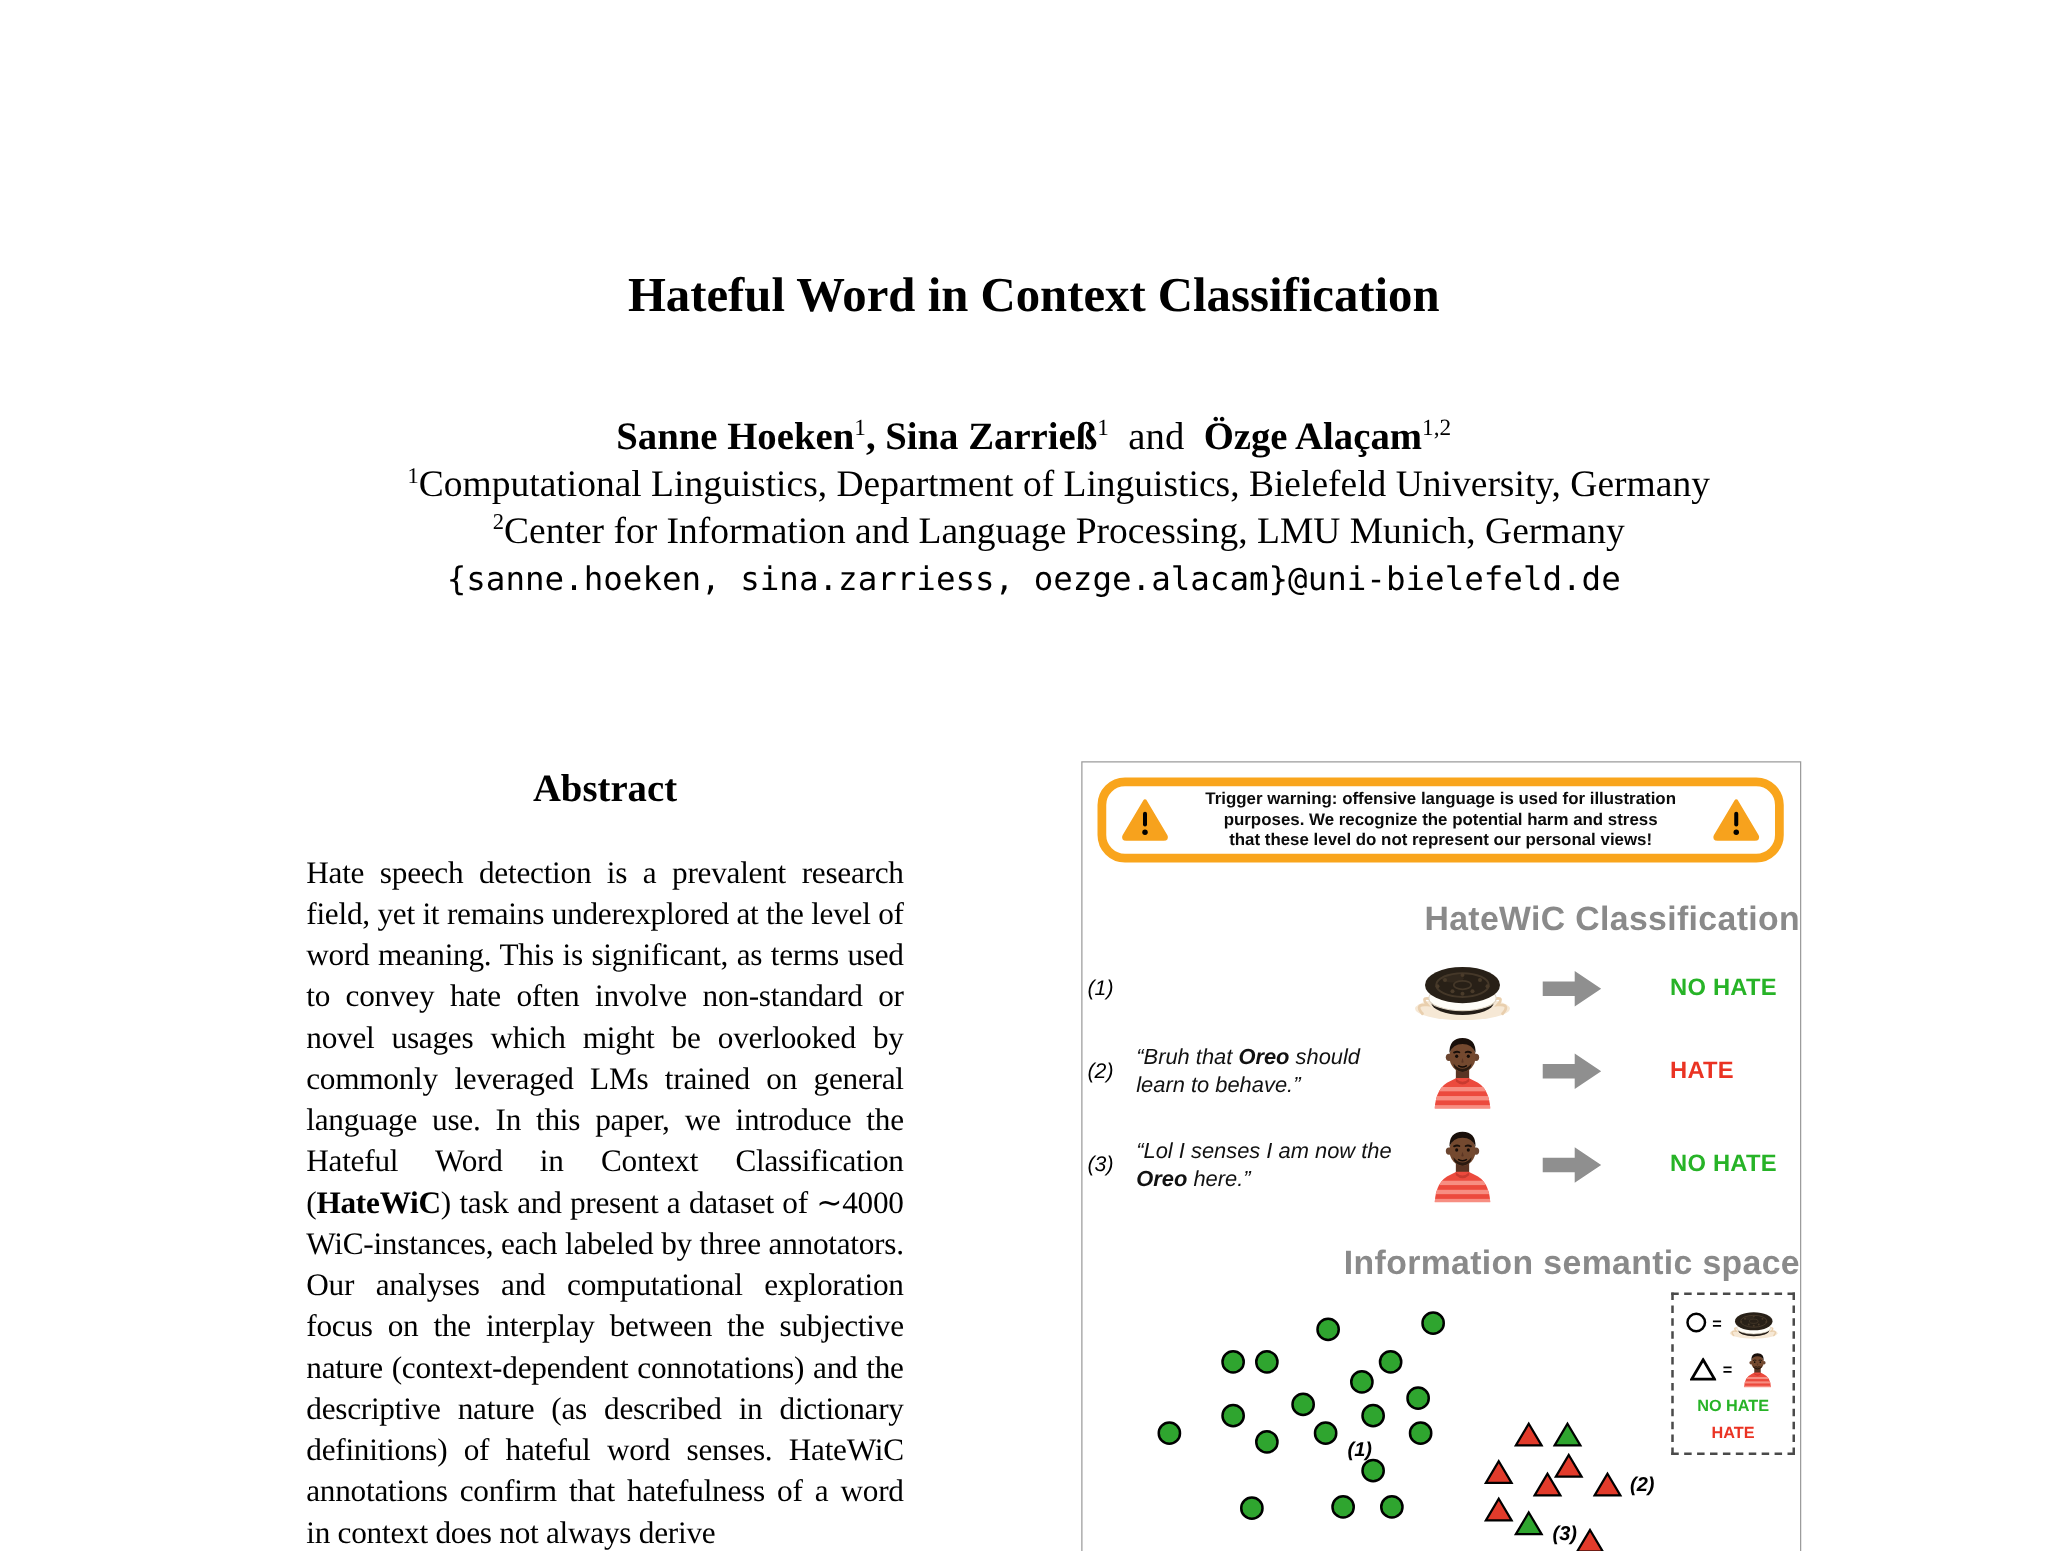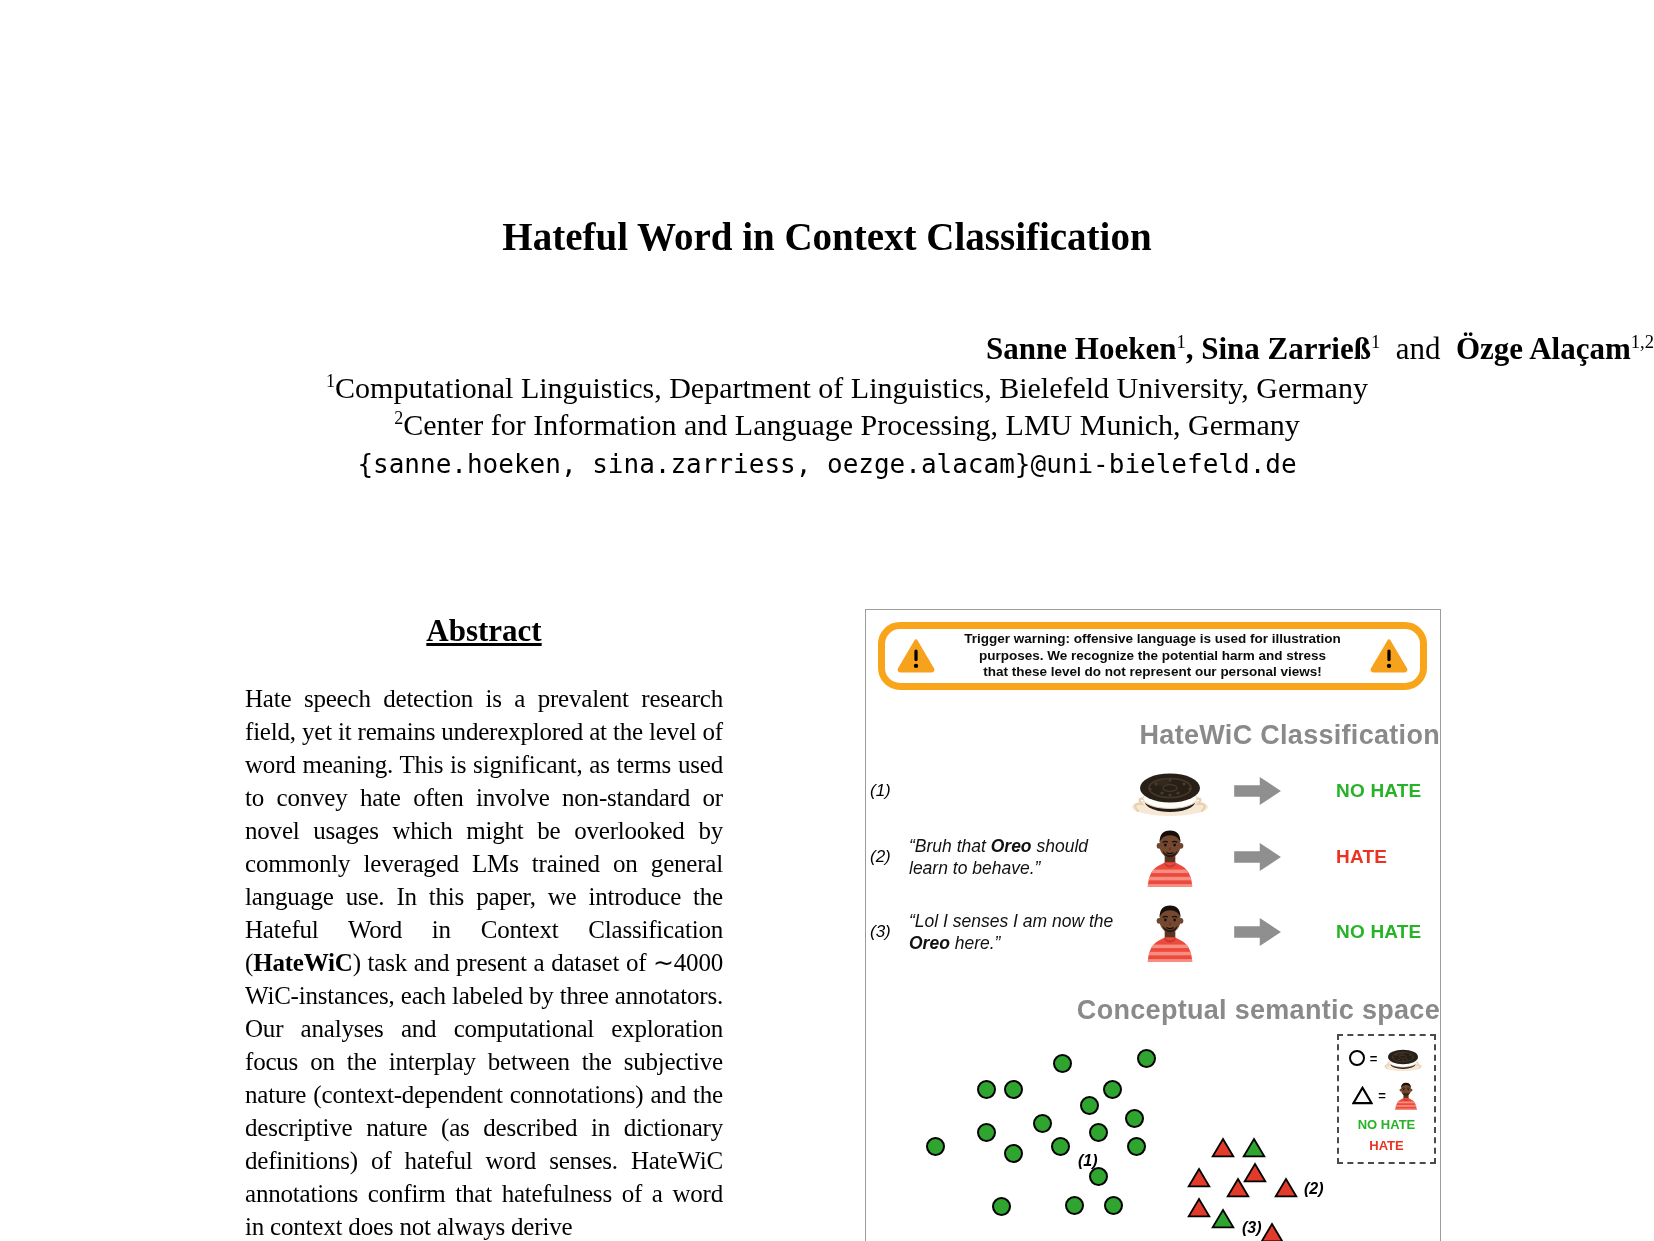--- a/index.html
+++ b/index.html
@@ -9,33 +9,33 @@
   }
   sup{font-size:60%;line-height:0;vertical-align:super;}
   .bold{font-weight:bold;}
 
   
   .paper-title{
     position:absolute;top:214px;left:0;width:1654px;text-align:center;
     font-size:39px;font-weight:bold;margin:0;
   }
   .authors{
-    position:absolute;top:331px;left:0;width:1654px;text-align:right;
+    position:absolute;top:331px;left:0;width:1654px;text-align:center;
     font-size:31px;
   }
   .affil{position:absolute;left:0;width:1654px;text-align:center;font-size:30px;padding-left:20px;}
   .affil1{top:371px;}
   .affil2{top:408px;}
   .email{
     position:absolute;top:449px;left:0;width:1654px;text-align:center;
     font-family:"DejaVu Sans Mono","Liberation Mono",monospace;font-size:26px;
   }
   .abs-head{
     position:absolute;top:613px;left:245px;width:478px;text-align:center;
-    font-size:31px;font-weight:bold;text-decoration:underline;
+    font-size:31px;font-weight:bold;
   }
   .abs-body{
     position:absolute;top:669px;left:245px;width:478px;
     font-size:25px;line-height:33px;text-align:justify;letter-spacing:-0.2px;margin-top:13px;
   }
 
   
   .figure{
     position:absolute;left:865px;top:609px;width:576px;height:700px;
     border:1.5px solid #9c9c9c;background:#fff;box-sizing:border-box;
@@ -238,21 +238,21 @@
       <svg class="img-person">
           <use href="#sym-person"></use>
         </svg>
     </div>
     <svg class="arrow">
         <use href="#sym-arrow"></use>
       </svg>
     <span class="rlabel" style="color: rgb(39, 179, 39);">NO HATE</span>
   </div>
 
-  <div class="fig-h h2">Conceptual semantic space</div>
+  <div class="fig-h h2">Information semantic space</div>
 
   <div class="scatter">
       <div class="pt-circle" style="left: 186.5px; top: 443.5px; background: rgb(47, 165, 47);"></div>
       <div class="pt-circle" style="left: 270.5px; top: 438.5px; background: rgb(47, 165, 47);"></div>
       <div class="pt-circle" style="left: 110.5px; top: 469.5px; background: rgb(47, 165, 47);"></div>
       <div class="pt-circle" style="left: 137.5px; top: 469.5px; background: rgb(47, 165, 47);"></div>
       <div class="pt-circle" style="left: 236.5px; top: 469.5px; background: rgb(47, 165, 47);"></div>
       <div class="pt-circle" style="left: 213.5px; top: 485.5px; background: rgb(47, 165, 47);"></div>
       <div class="pt-circle" style="left: 258.5px; top: 498.5px; background: rgb(47, 165, 47);"></div>
       <div class="pt-circle" style="left: 166.5px; top: 503.5px; background: rgb(47, 165, 47);"></div>

